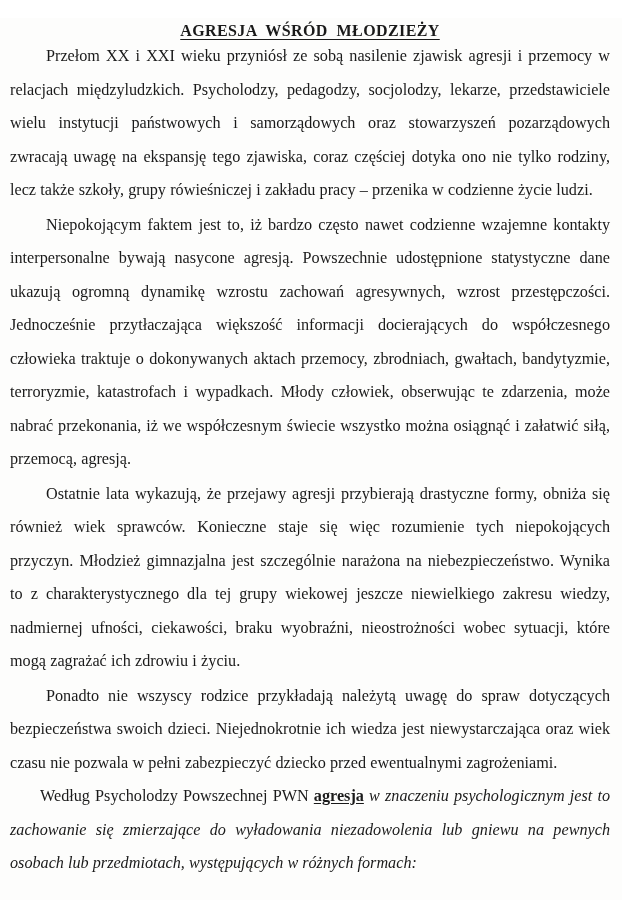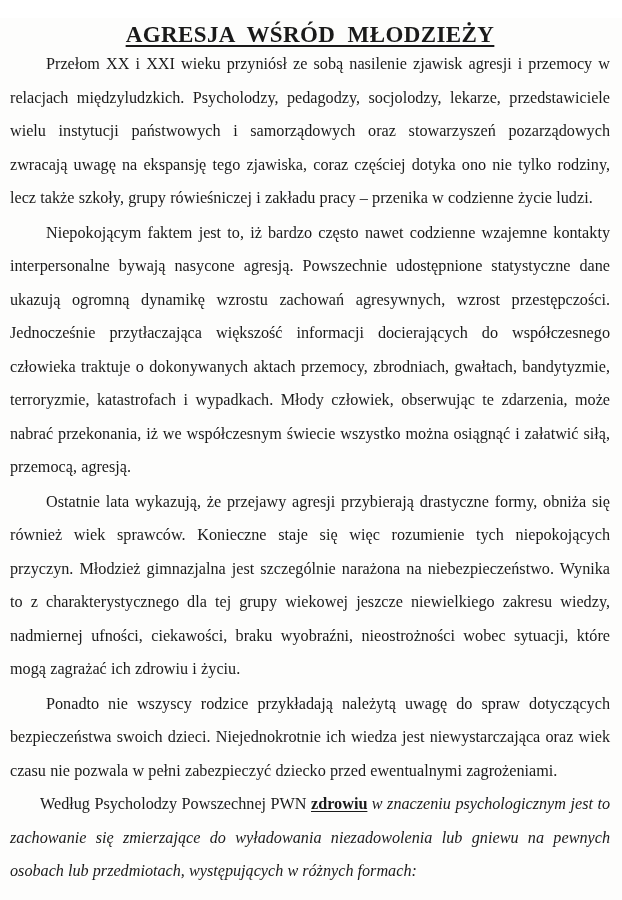--- a/index.html
+++ b/index.html
@@ -19,21 +19,21 @@
   .page {
     position: relative;
     width: 622px;
     height: 900px;
     background: #fdfdfc;
     box-sizing: border-box;
     padding: 0 12px 0 10px;
   }
   .doc-title {
     text-align: center;
-    font-size: 23px;
+    font-size: 16px;
     font-weight: bold;
     letter-spacing: 0.4px;
     text-decoration: underline;
     text-underline-offset: 3px;
     margin: 18px 0 0 0;
     padding-top: 4px;
     white-space: pre;
   }
   .para {
     font-size: 16.2px;
@@ -81,16 +81,16 @@
 
   <p class="para first">Przełom XX i XXI wieku przyniósł ze sobą nasilenie zjawisk agresji i przemocy w relacjach międzyludzkich. Psycholodzy, pedagodzy, socjolodzy, lekarze, przedstawiciele wielu instytucji państwowych i samorządowych oraz stowarzyszeń pozarządowych zwracają uwagę na ekspansję tego zjawiska, coraz częściej dotyka ono nie tylko rodziny, lecz także szkoły, grupy rówieśniczej i zakładu pracy – przenika w codzienne życie ludzi.</p>
 
   <p class="para gap">Niepokojącym faktem jest to, iż bardzo często nawet codzienne wzajemne kontakty interpersonalne bywają nasycone agresją. Powszechnie udostępnione statystyczne dane ukazują ogromną dynamikę wzrostu zachowań agresywnych, wzrost przestępczości. Jednocześnie przytłaczająca większość informacji docierających do współczesnego człowieka traktuje o dokonywanych aktach przemocy, zbrodniach, gwałtach, bandytyzmie, terroryzmie, katastrofach i wypadkach. Młody człowiek, obserwując te zdarzenia, może nabrać przekonania, iż we współczesnym świecie wszystko można osiągnąć i załatwić siłą, przemocą, agresją.</p>
 
   <p class="para gap">Ostatnie lata wykazują, że przejawy agresji przybierają drastyczne formy, obniża się również wiek sprawców. Konieczne staje się więc rozumienie tych niepokojących przyczyn. Młodzież gimnazjalna jest szczególnie narażona na niebezpieczeństwo. Wynika to z charakterystycznego dla tej grupy wiekowej jeszcze niewielkiego zakresu wiedzy, nadmiernej ufności, ciekawości, braku wyobraźni, nieostrożności wobec sytuacji, które mogą zagrażać ich zdrowiu i życiu.</p>
 
   <p class="para gap">Ponadto nie wszyscy rodzice przykładają należytą uwagę do spraw dotyczących bezpieczeństwa swoich dzieci. Niejednokrotnie ich wiedza jest niewystarczająca oraz wiek czasu nie pozwala w pełni zabezpieczyć dziecko przed ewentualnymi zagrożeniami.</p>
 
   <p class="def-para">
-    <span class="lead">Według Psycholodzy Powszechnej PWN </span><span class="def-term">zdrowiu</span><span class="def-italic"> w znaczeniu psychologicznym jest to zachowanie się zmierzające do wyładowania niezadowolenia lub gniewu na pewnych osobach lub przedmiotach, występujących w różnych formach:</span>
+    <span class="lead">Według Psycholodzy Powszechnej PWN </span><span class="def-term">agresja</span><span class="def-italic"> w znaczeniu psychologicznym jest to zachowanie się zmierzające do wyładowania niezadowolenia lub gniewu na pewnych osobach lub przedmiotach, występujących w różnych formach:</span>
   </p>
 
 </div>
 
 </body></html>

